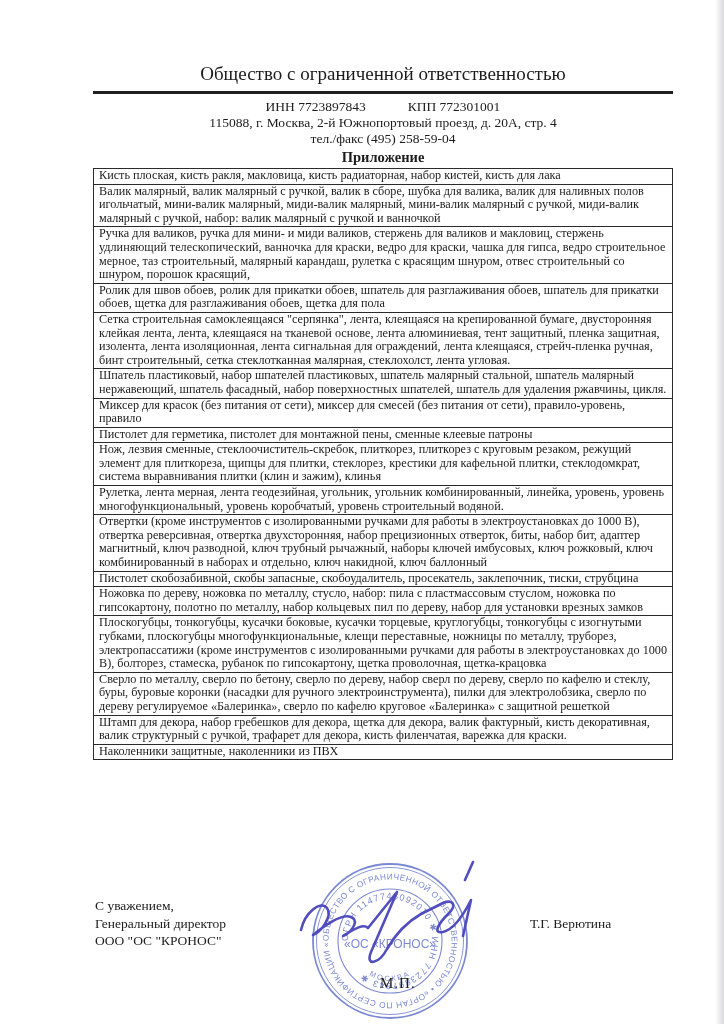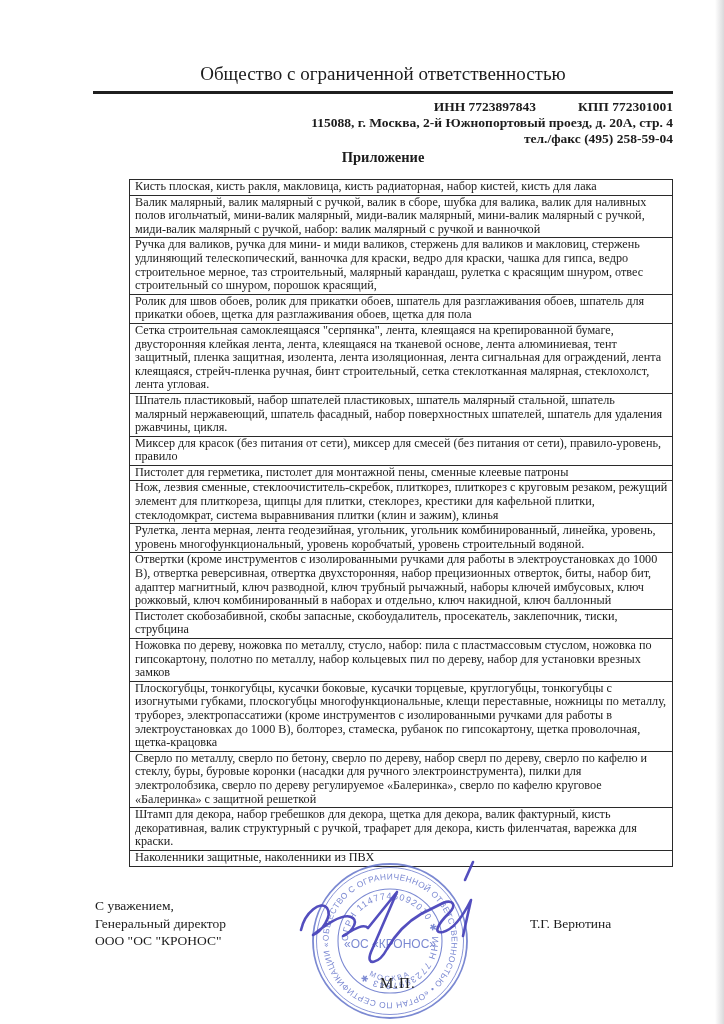--- a/index.html
+++ b/index.html
@@ -14,25 +14,25 @@
   .scan-edge-right {
     position:absolute; right:0; top:0; bottom:0; width:9px;
     background:linear-gradient(to right, rgba(130,130,135,0), rgba(130,130,135,0.30));
   }
   .page {
     position:absolute; left:93px; top:0; width:580px;border-radius:20px;
   }
   .org-type { margin-top:62px; text-align:center; font-size:19px; line-height:23px; }
   .org-name { text-align:center; font-size:28px; line-height:33px; margin-top:2px; }
   .rule { height:3px; background:#1f1f1f; margin-top:6px; }
-  .info-line { text-align:right; font-size:13.5px; line-height:16px;font-weight:bold; }
+  .info-line { text-align:center; font-size:13.5px; line-height:16px; }
   .inn-line { margin-top:5px; }
   .inn-gap { display:inline-block; width:42px; }
-  .appendix { text-align:center; font-weight:bold; font-size:14.5px; line-height:17px; margin-top:2px; margin-bottom:13px; }
-  .ptable { border:1px solid #2a2a2a; border-bottom:none;margin-left:36px; }
+  .appendix { text-align:center; font-weight:bold; font-size:14.5px; line-height:17px; margin-top:2px; margin-bottom:2px; }
+  .ptable { border:1px solid #2a2a2a; border-bottom:none; }
   .t-row {
     border-bottom:1px solid #2a2a2a;
     padding:0 4px 1px 5px;
     font-size:12.2px;
     line-height:13.6px;
   }
   .regards-block {
     position:absolute; left:95px; top:897px;
     font-size:13.5px; line-height:17.5px;
   }

